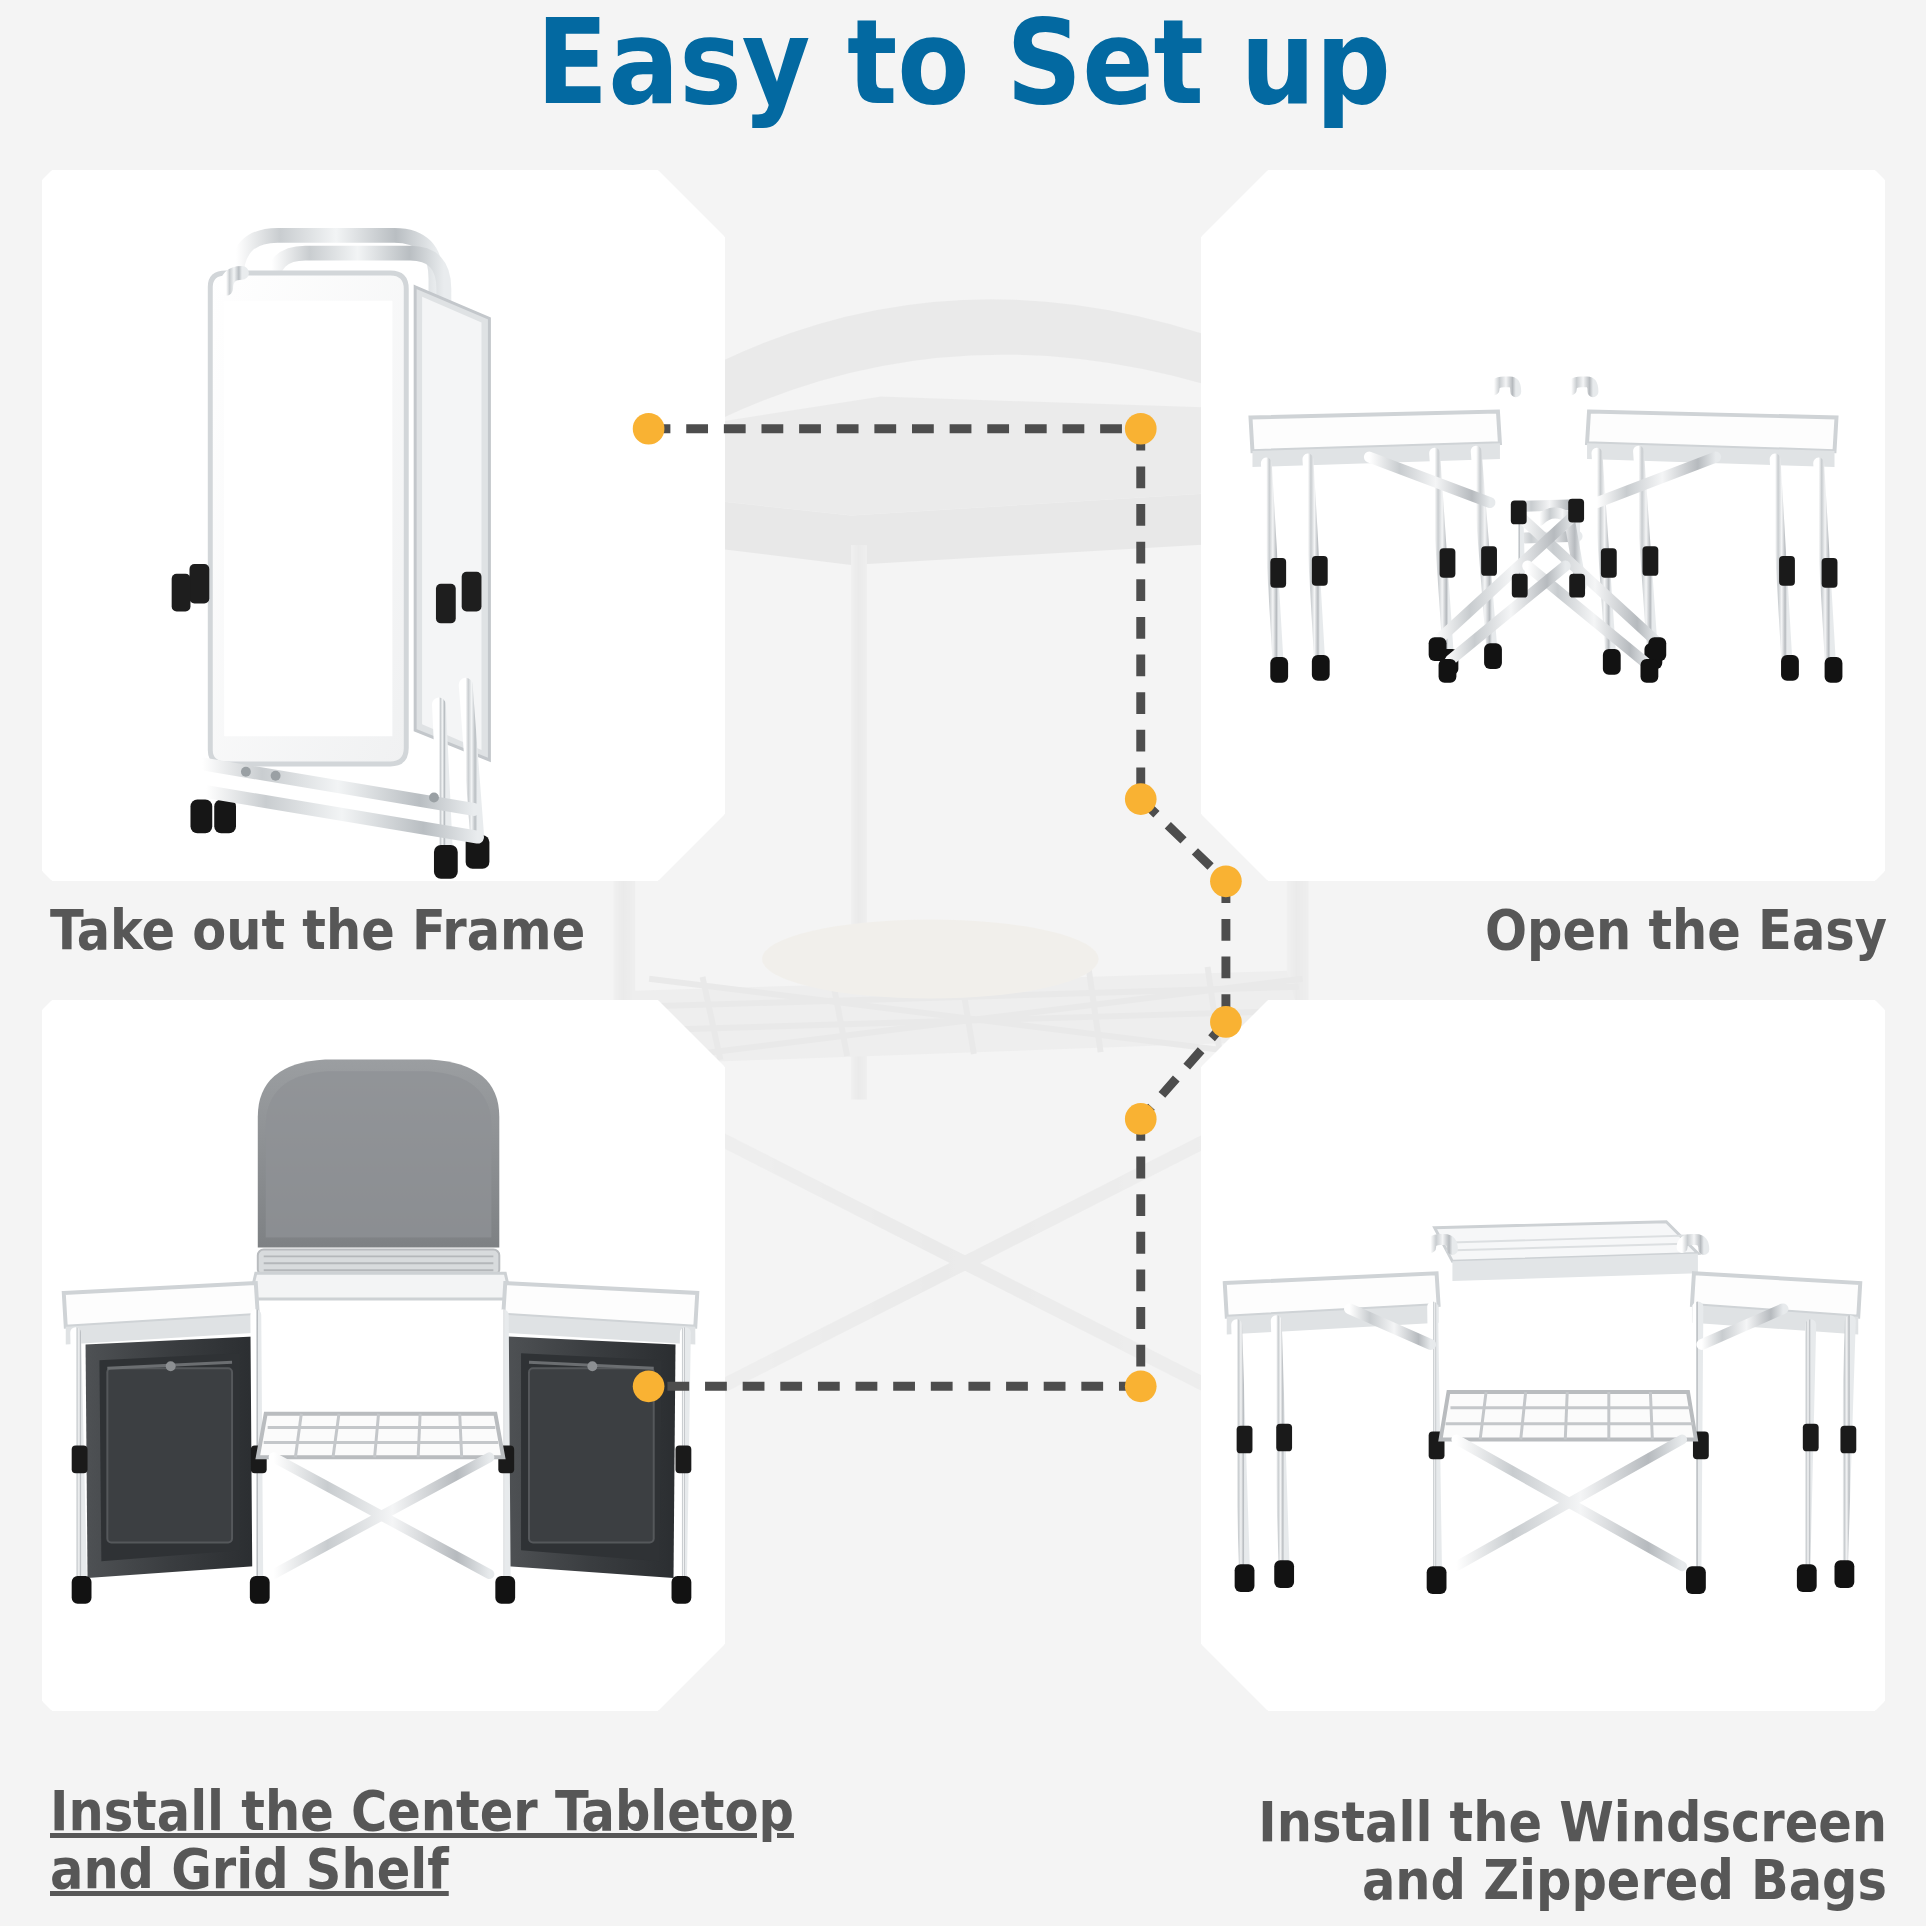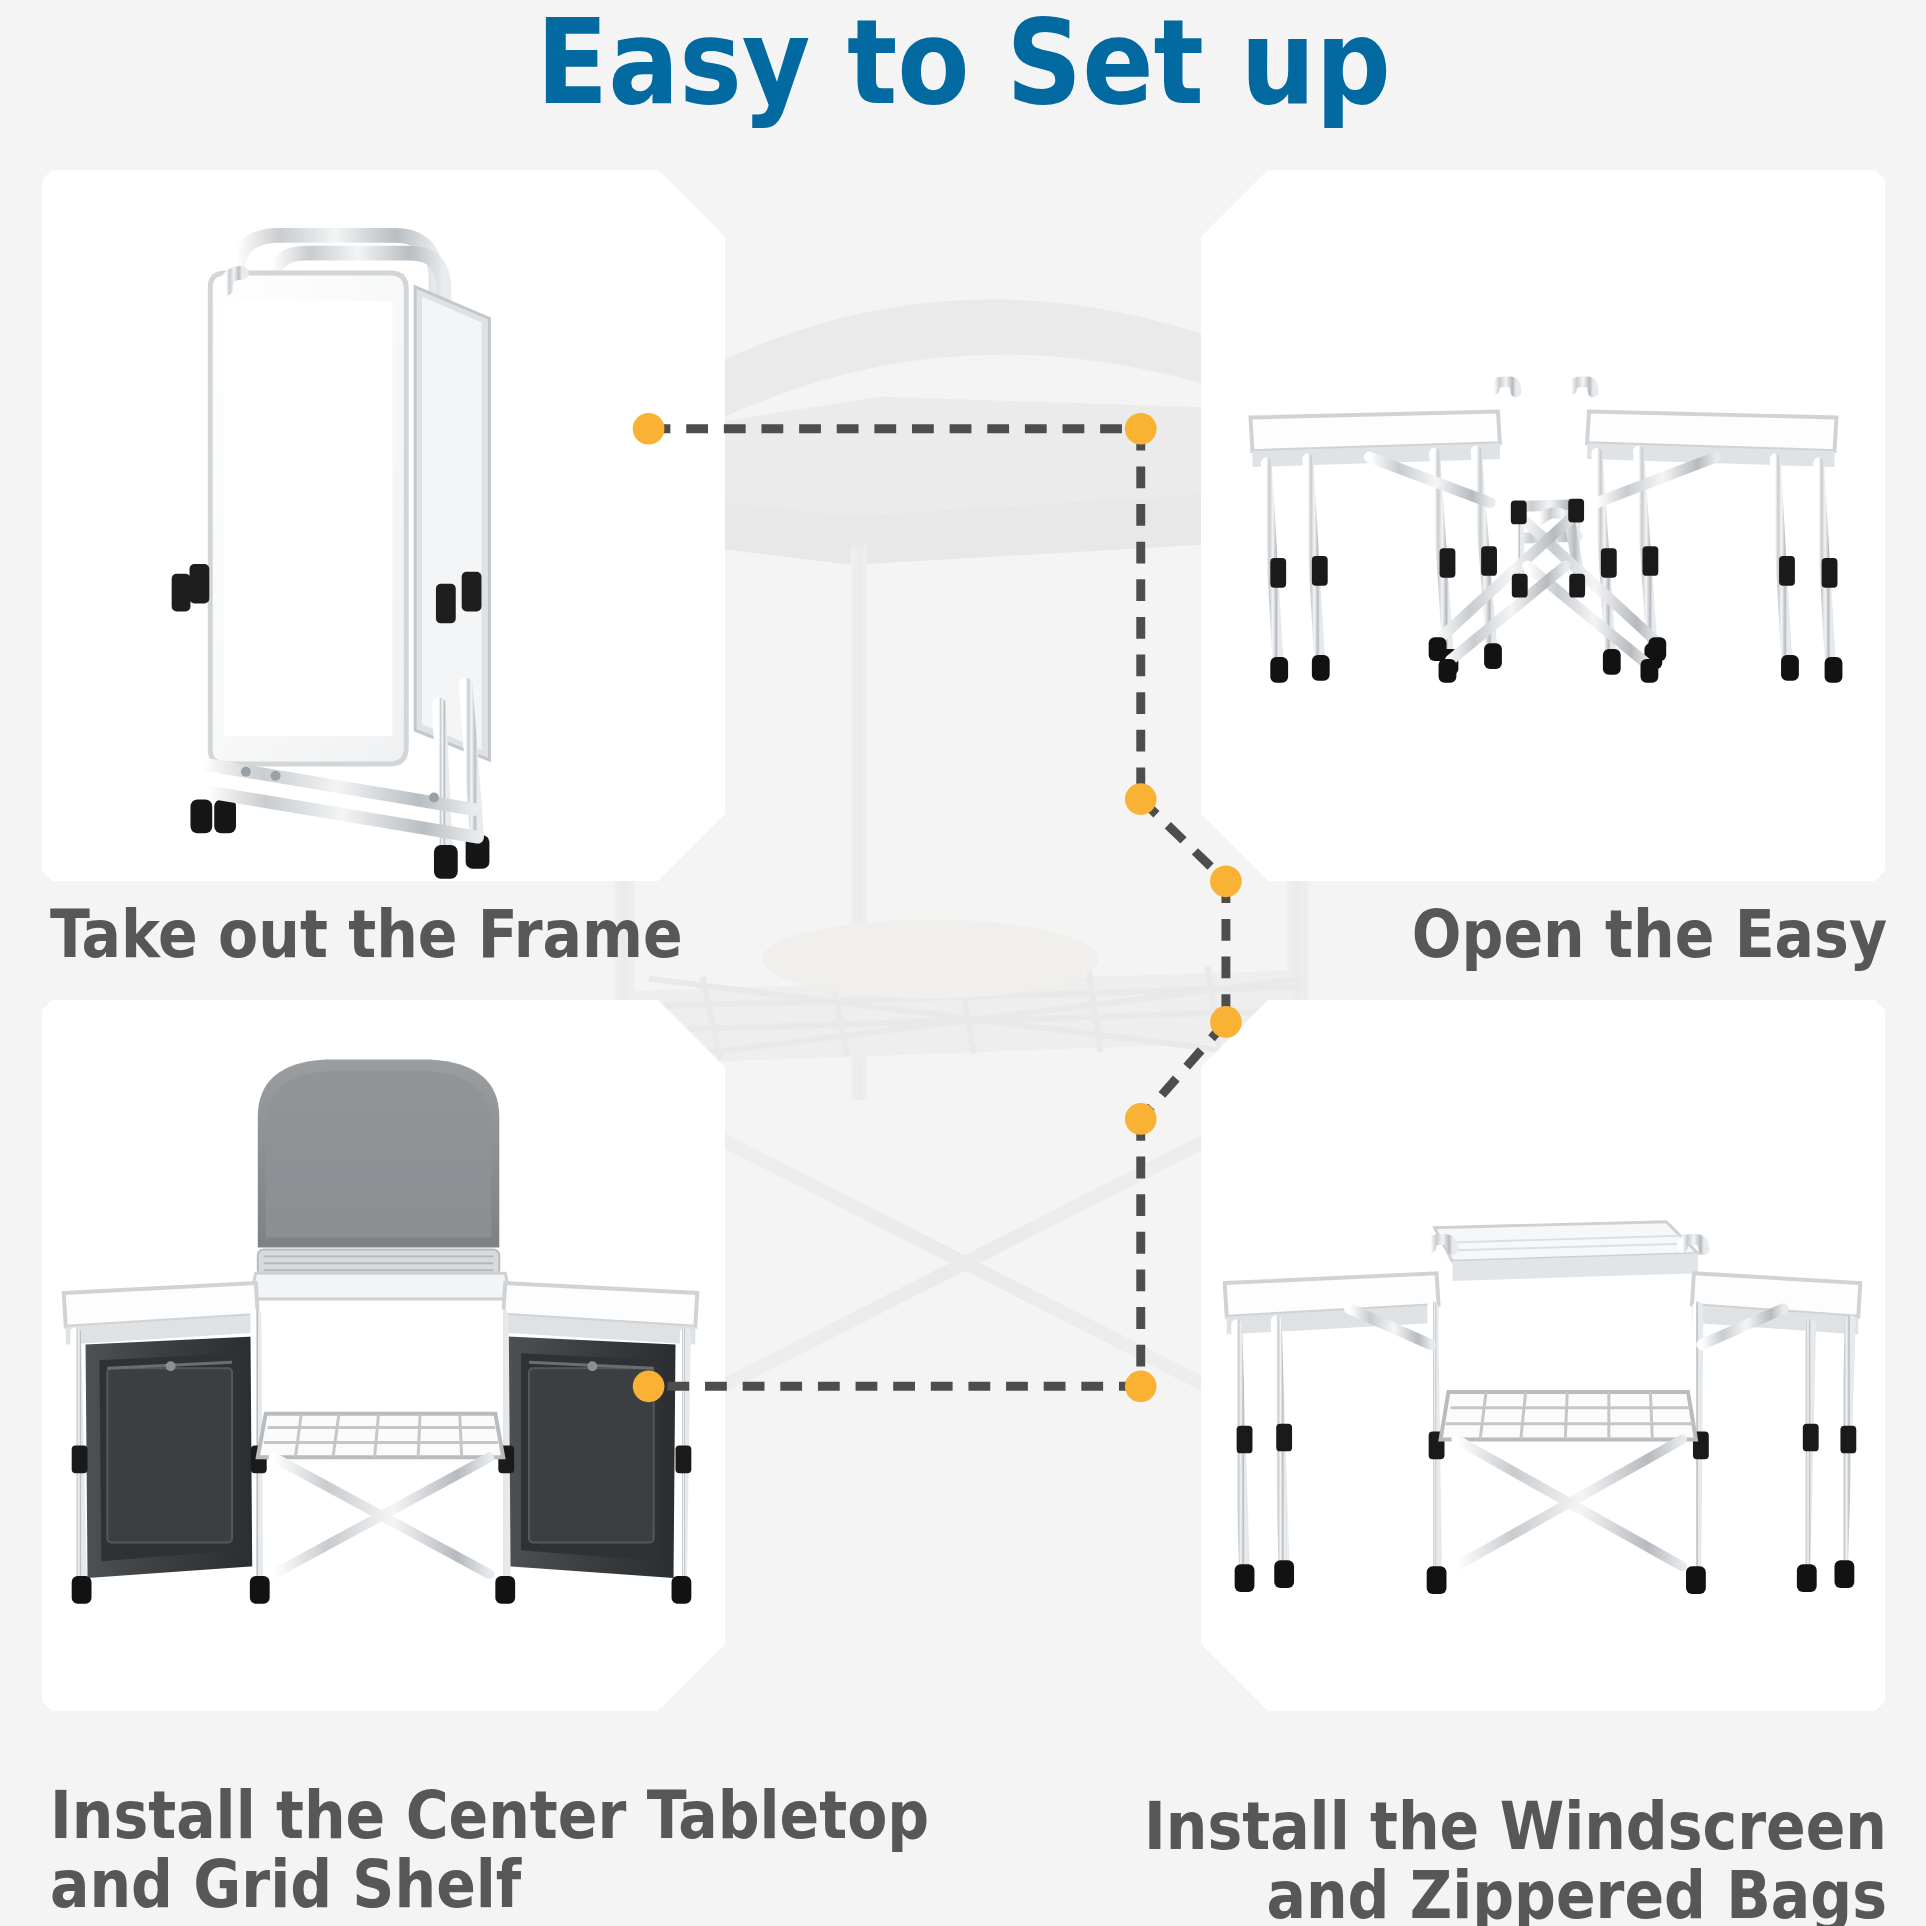--- a/index.html
+++ b/index.html
@@ -67,29 +67,29 @@
   }
   #card-bottomright {
     left: 1201px; top: 1000px; width: 684px; height: 711px;
     -webkit-clip-path: polygon(67px 0, 674px 0, 684px 10px, 684px 701px, 674px 711px, 67px 711px, 0 644px, 0 67px);
     clip-path: polygon(67px 0, 674px 0, 684px 10px, 684px 701px, 674px 711px, 67px 711px, 0 644px, 0 67px);
   }
 
   
   .caption {
     position: absolute;
-    font-size: 65px;
+    font-size: 55px;
     line-height: 1.06;
     font-weight: bold;
     color: #575757;
     white-space: pre-line;
   }
   #cap-1 { left: 50px;  top: 901px;  width: 752px; text-align: left; }
   #cap-2 { left: 1079px; top: 901px; width: 808px; text-align: right; }
-  #cap-3 { left: 50px;  top: 1782px; width: 891px; text-align: left; }
+  #cap-3 { left: 50px;  top: 1782px; width: 891px; text-align: left; text-decoration: underline; }
   #cap-4 { left: 1000px; top: 1782px; width: 887px; text-align: right; margin-top: 11px; }
 
   
   #connectors {
     position: absolute;
     left: 0; top: 0;
     width: 1927px; height: 1927px;
     pointer-events: none;
   }
 </style>

